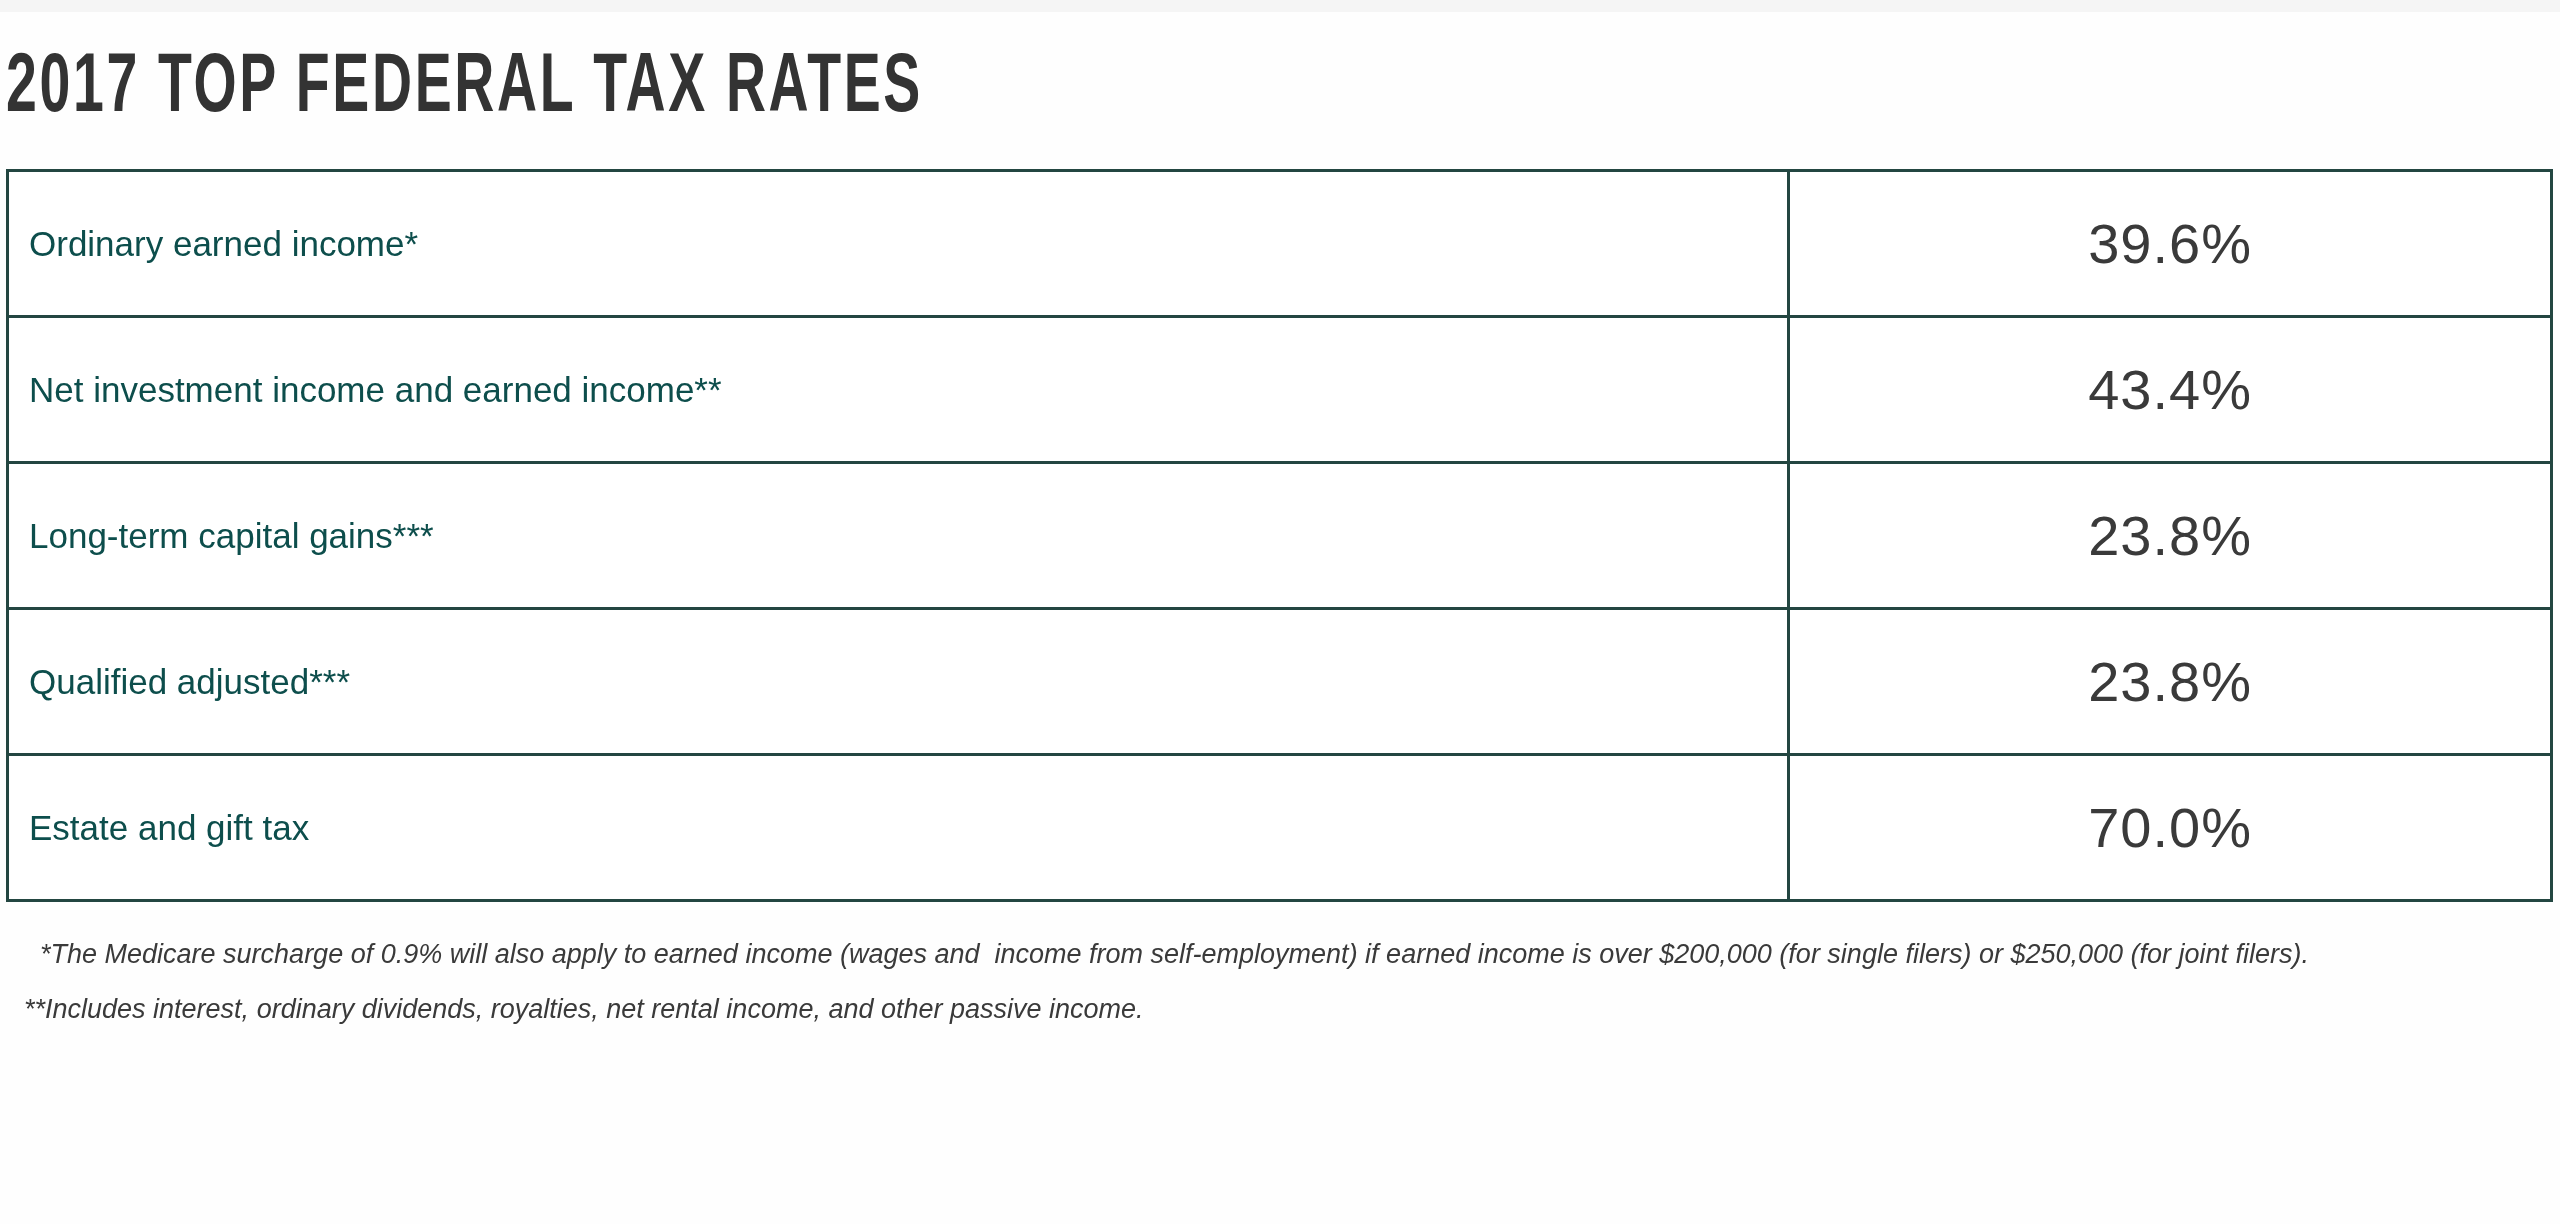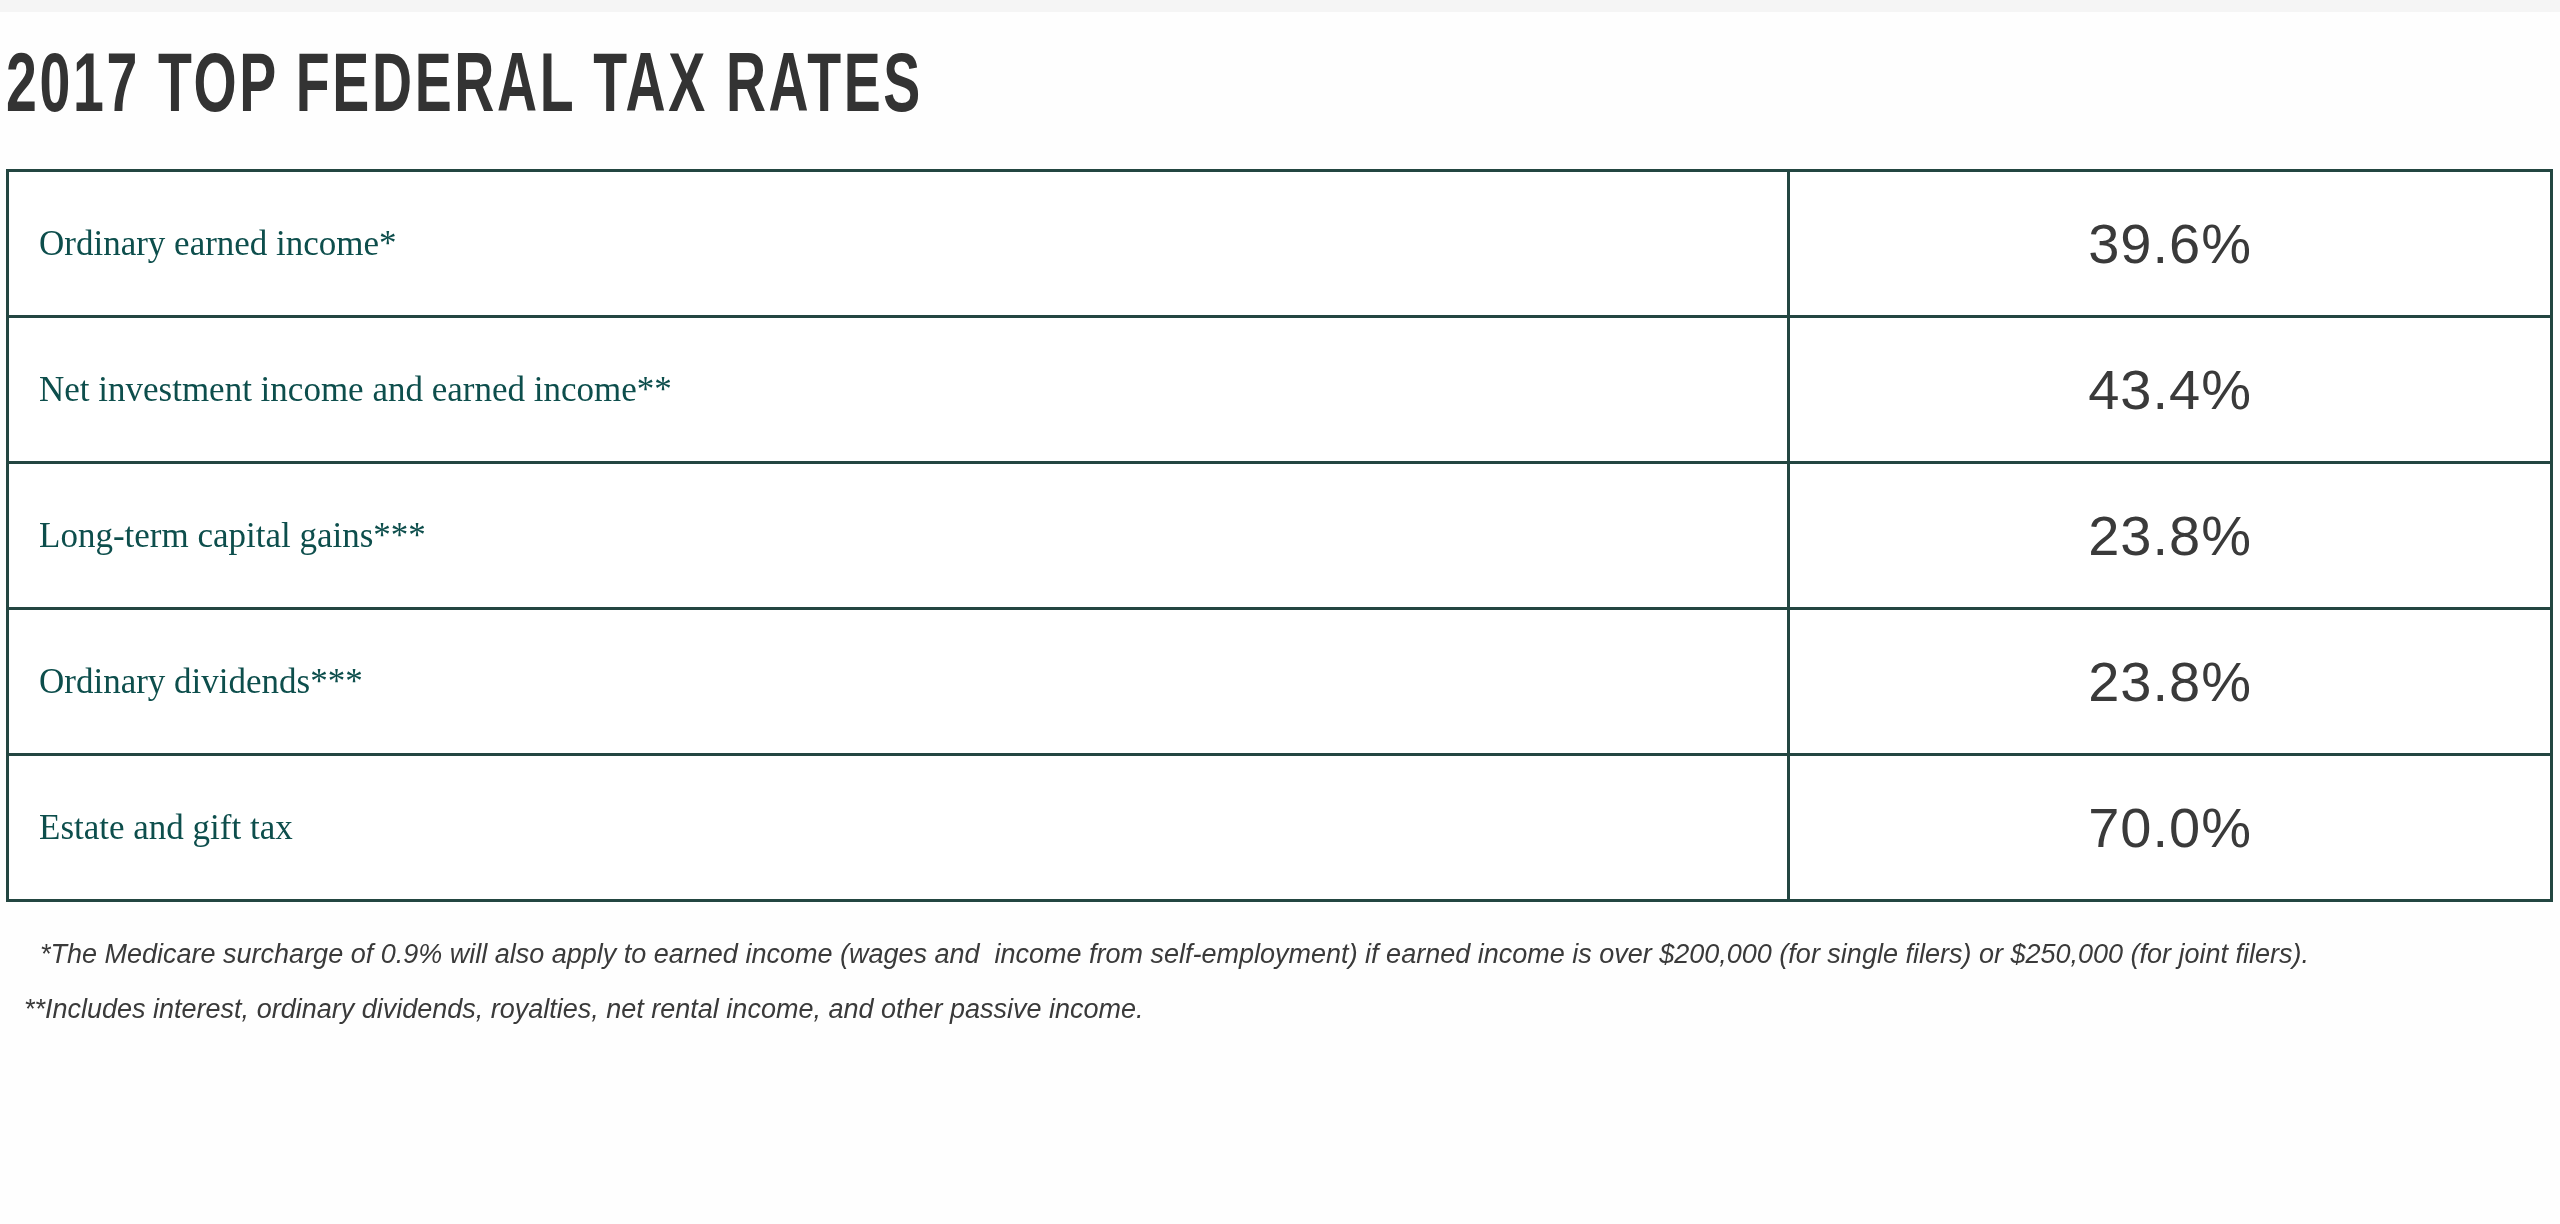--- a/index.html
+++ b/index.html
@@ -45,25 +45,24 @@
   }
   .row {
     display: flex;
     height: 143px;
     align-items: stretch;
   }
   .row + .row { border-top: 3px solid #234641; }
   .cell { display: flex; align-items: center; box-sizing: border-box; }
   .cell.label {
     width: 70.1%;
-    padding-left: 30px;
+    padding-left: 20px;
     border-right: 3px solid #234641;
     font-size: 35px;
     color: #0d4e4c;
-    font-family: Liberation Serif, serif;
   }
   .cell.rate {
     flex: 1;
     justify-content: center;
     font-size: 56px;
     letter-spacing: 1px;
     color: #3a3a3a;
   }
   .footnotes {
     position: absolute;
@@ -99,21 +98,21 @@
   </div>
       <div class="row">
     <div class="cell label">Net investment income and earned income**</div>
     <div class="cell rate">43.4%</div>
   </div>
       <div class="row">
     <div class="cell label">Long-term capital gains***</div>
     <div class="cell rate">23.8%</div>
   </div>
       <div class="row">
-    <div class="cell label">Ordinary dividends***</div>
+    <div class="cell label">Qualified adjusted***</div>
     <div class="cell rate">23.8%</div>
   </div>
       <div class="row">
     <div class="cell label">Estate and gift tax</div>
     <div class="cell rate">70.0%</div>
   </div>
     </div>
 
   <div class="footnotes" id="footnotes-host">
       <p class="footnote stars-1"><span>*</span><span>The Medicare surcharge of 0.9% will also apply to earned income (wages and  income from self-employment) if earned income is over $200,000 (for single filers) or $250,000 (for joint filers).</span></p>

